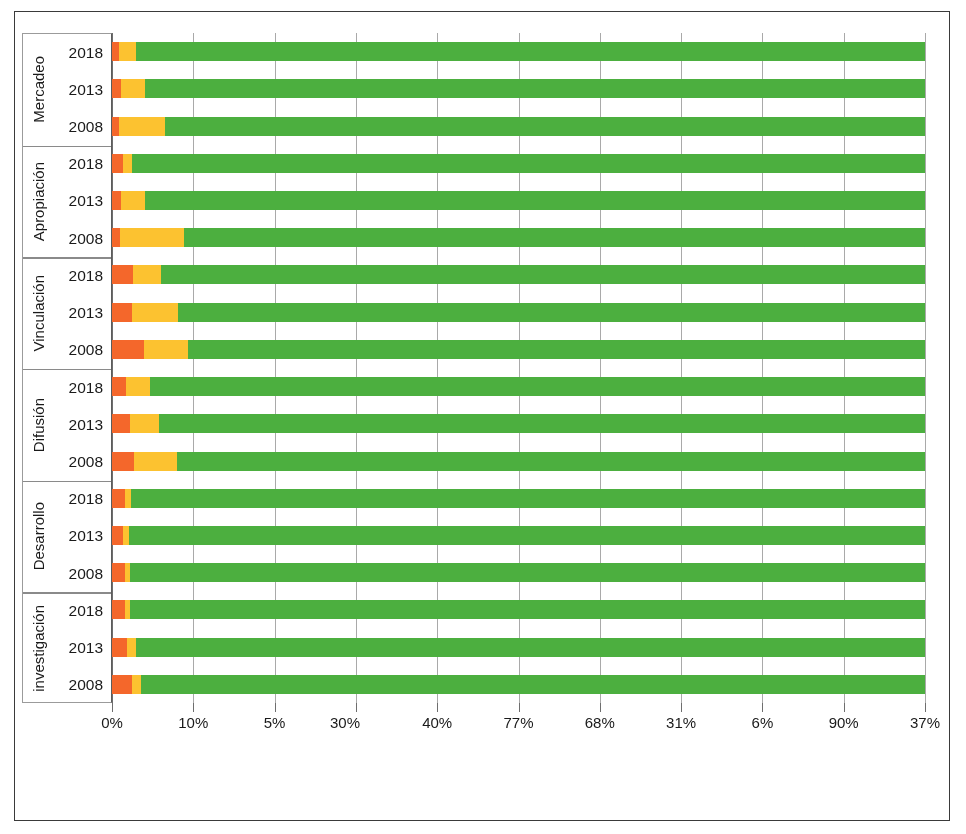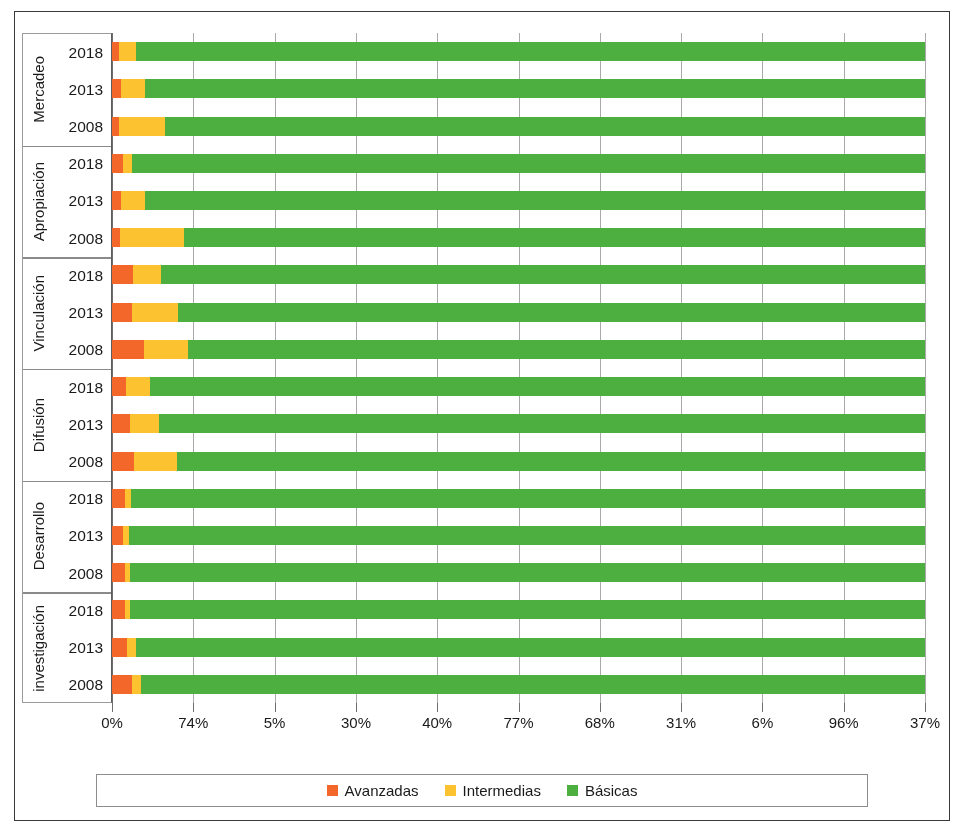--- a/index.html
+++ b/index.html
@@ -374,48 +374,34 @@
           <div class="seg int" title="Intermedias: 1.2%" style="width: 9.756px;"></div>
           <div class="seg bas" title="Básicas: 96.4%" style="width: 783.732px;"></div>
         </div>
       </div>
     </div>
 
   <div id="xaxis">
       <div class="tick" style="left: 0px;"></div>
       <div class="xlab" style="left: 0px;">0%</div>
       <div class="tick" style="left: 81.3px;"></div>
-      <div class="xlab" style="left: 81.3px;">74%</div>
+      <div class="xlab" style="left: 81.3px;">10%</div>
       <div class="tick" style="left: 162.6px;"></div>
       <div class="xlab" style="left: 162.6px;">5%</div>
       <div class="tick" style="left: 243.9px;"></div>
-      <div class="xlab" style="left: 244px;">30%</div>
+      <div class="xlab" style="left: 233px;">30%</div>
       <div class="tick" style="left: 325.2px;"></div>
       <div class="xlab" style="left: 325.2px;">40%</div>
       <div class="tick" style="left: 406.5px;"></div>
       <div class="xlab" style="left: 406.5px;">77%</div>
       <div class="tick" style="left: 487.8px;"></div>
       <div class="xlab" style="left: 487.8px;">68%</div>
       <div class="tick" style="left: 569.1px;"></div>
       <div class="xlab" style="left: 569.1px;">31%</div>
       <div class="tick" style="left: 650.4px;"></div>
       <div class="xlab" style="left: 650.4px;">6%</div>
       <div class="tick" style="left: 731.7px;"></div>
-      <div class="xlab" style="left: 731.7px;">96%</div>
+      <div class="xlab" style="left: 731.7px;">90%</div>
       <div class="tick" style="left: 813px;"></div>
       <div class="xlab" style="left: 813px;">37%</div>
     </div>
 
-  <div id="legend">
-      <div class="lg-item">
-        <span class="lg-swatch" style="background: rgb(244, 103, 43);"></span>
-        <span>Avanzadas</span>
-      </div>
-      <div class="lg-item">
-        <span class="lg-swatch" style="background: rgb(252, 194, 48);"></span>
-        <span>Intermedias</span>
-      </div>
-      <div class="lg-item">
-        <span class="lg-swatch" style="background: rgb(76, 175, 63);"></span>
-        <span>Básicas</span>
-      </div>
-    </div>
 </div>
 
 </body></html>

